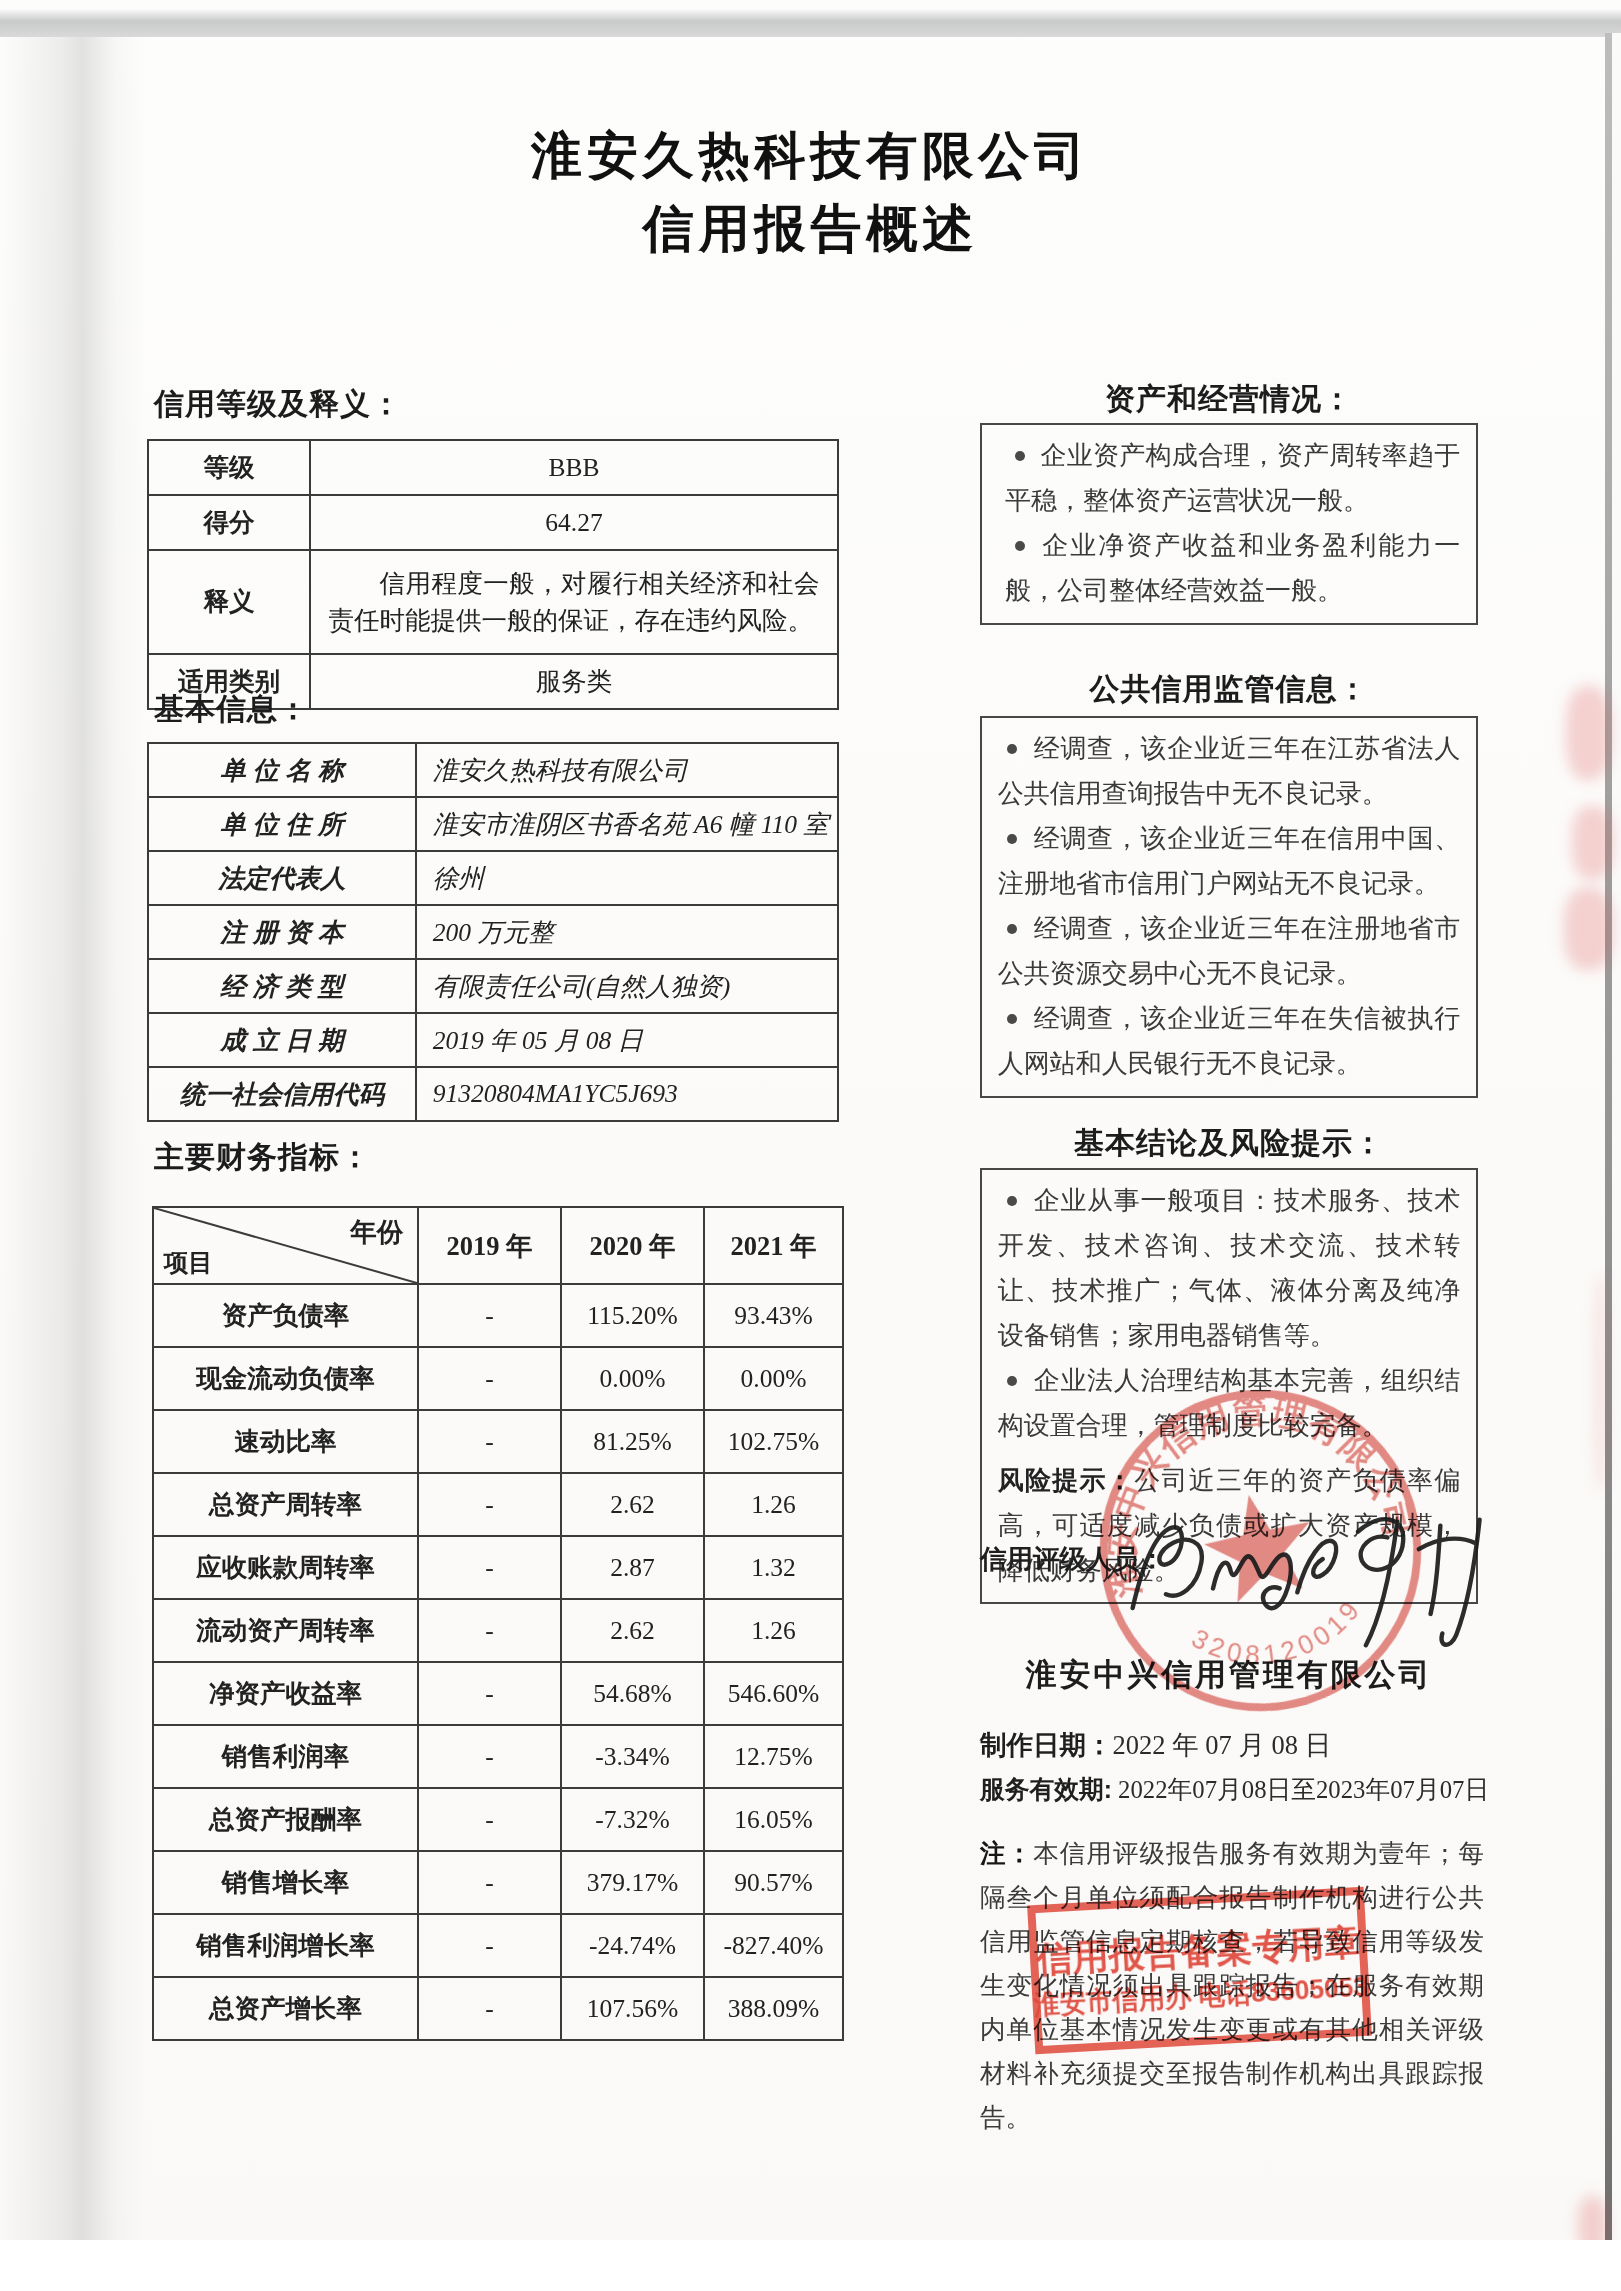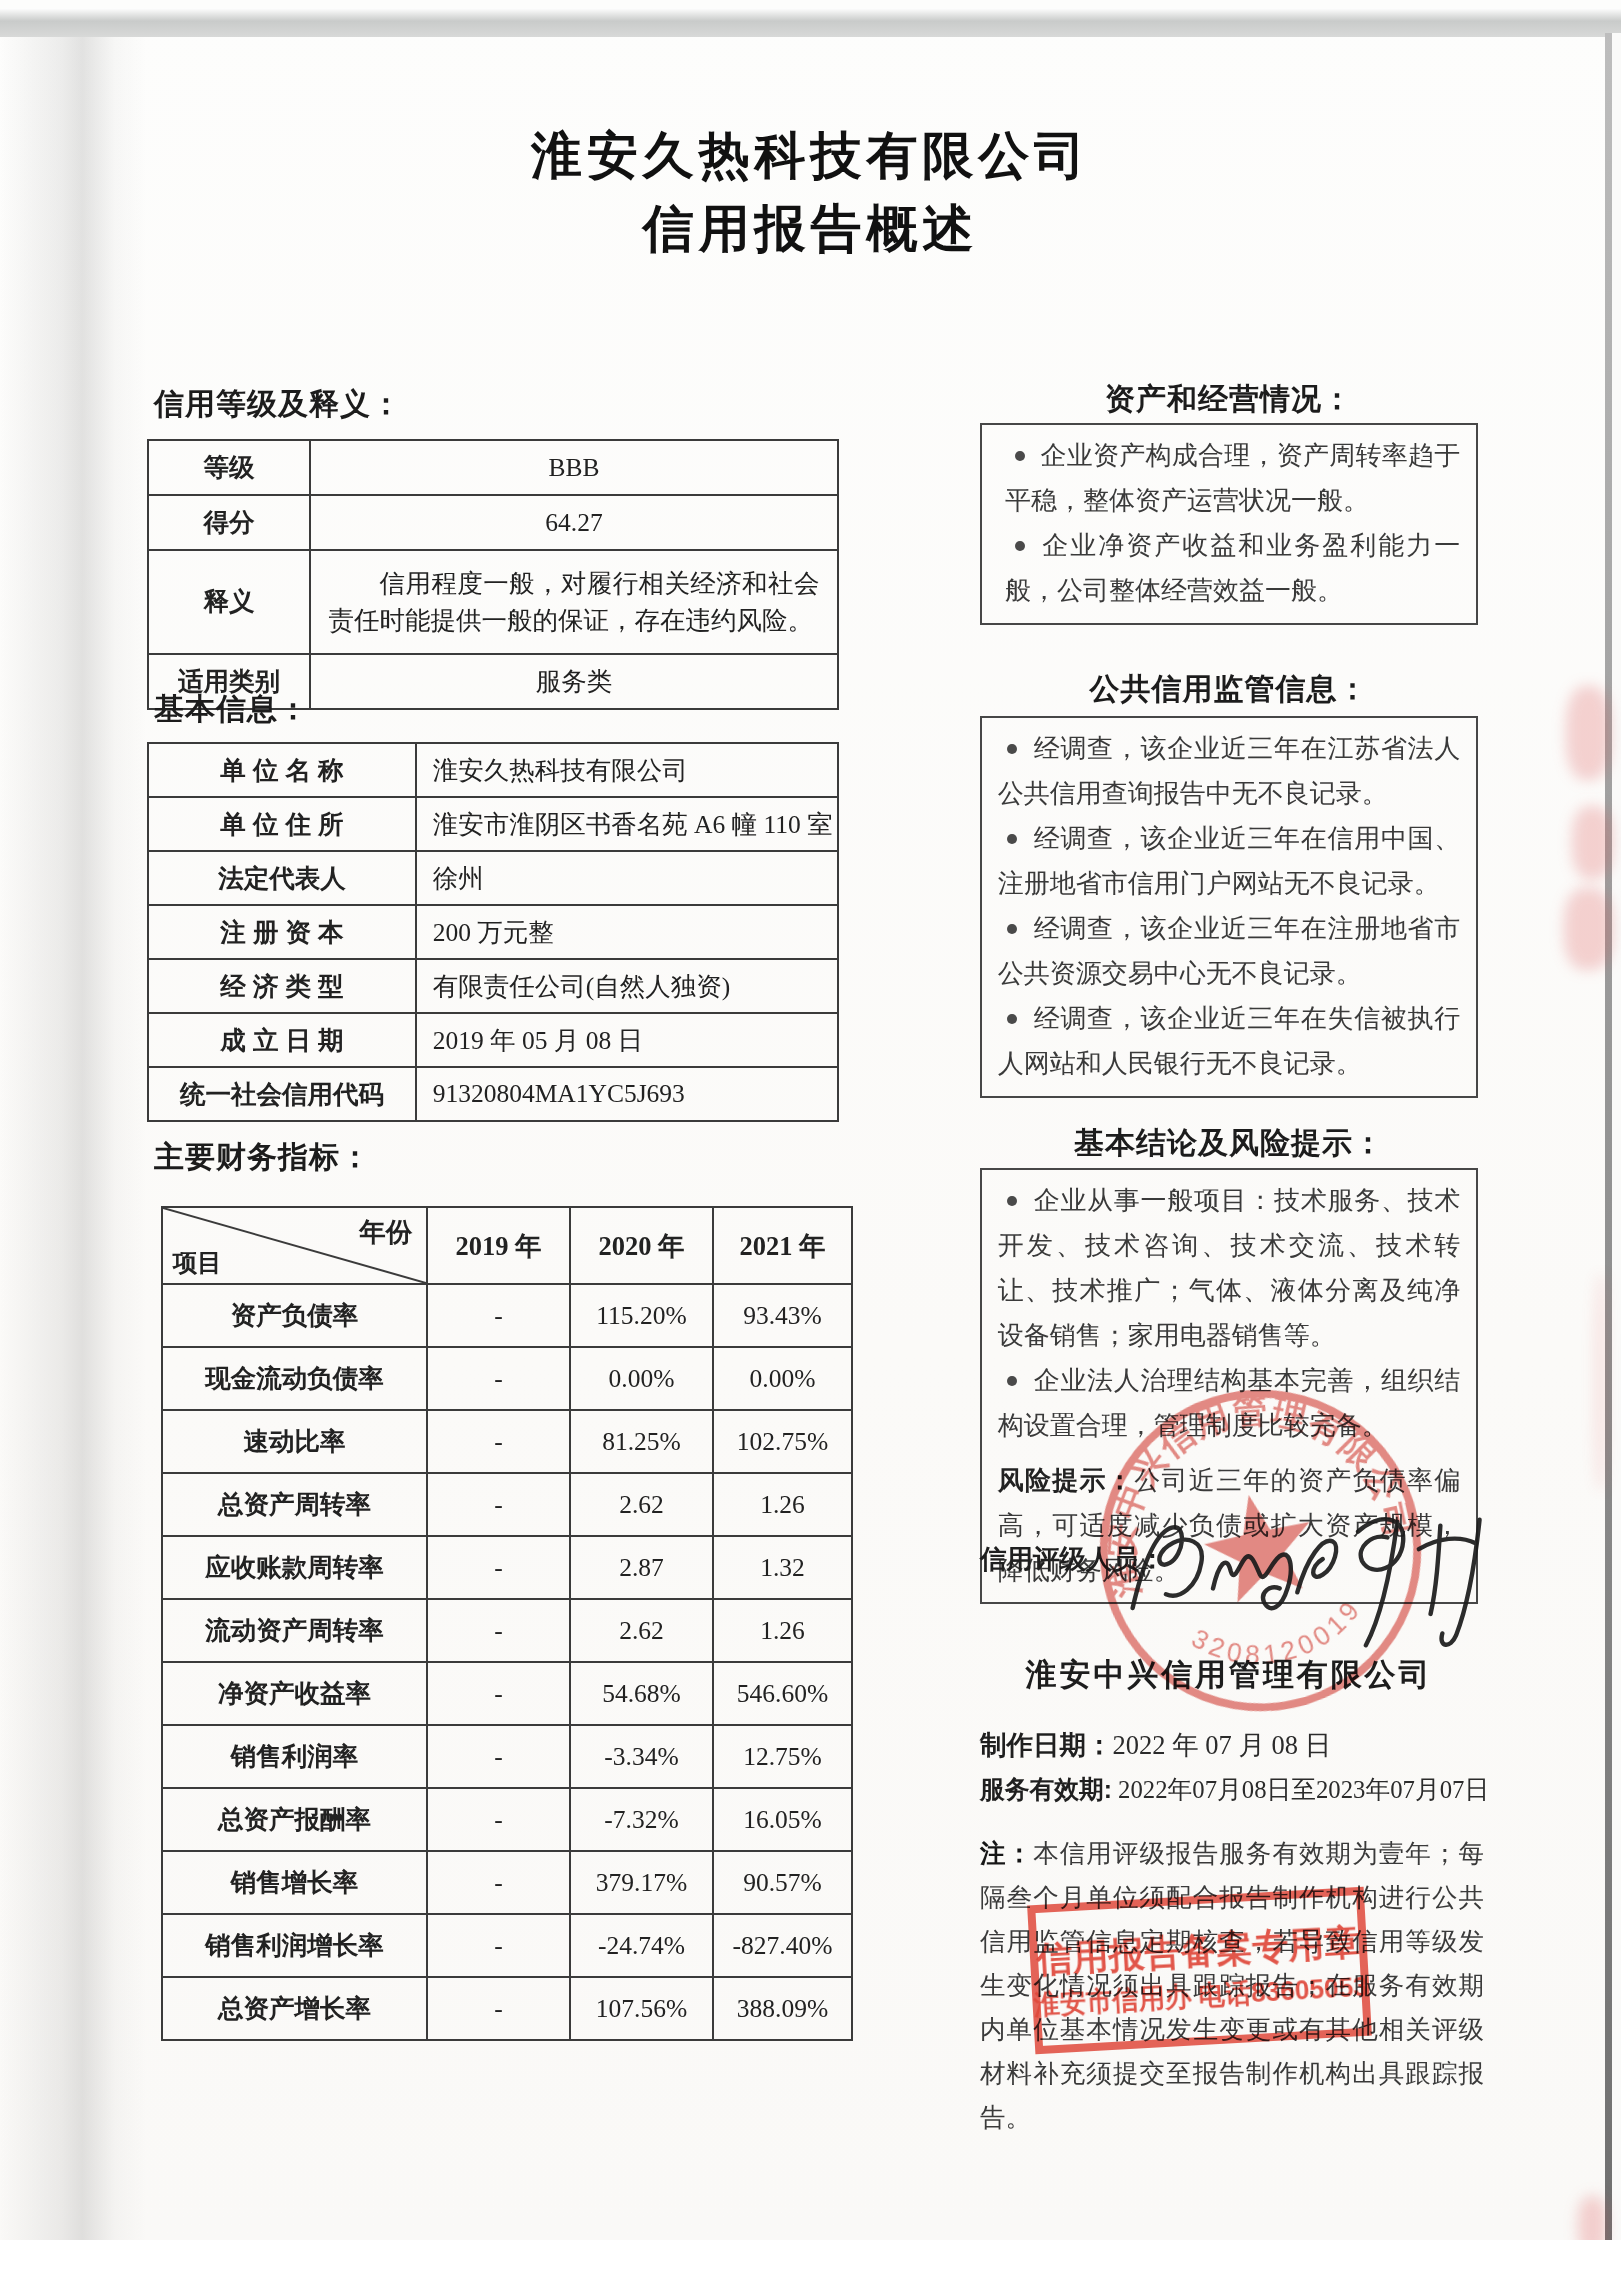--- a/index.html
+++ b/index.html
@@ -33,23 +33,23 @@
   table{border-collapse:collapse;table-layout:fixed;}
   .doc-table{position:absolute;background:transparent;}
   .doc-table td{border:2px solid #3b3b3b;font-size:25.5px;color:#222;overflow:hidden;}
   .lblcell{font-family:"Liberation Sans","DejaVu Sans",sans-serif;font-weight:600;color:#2e2e2e;text-align:center;}
   .valcell-c{text-align:center;}
   .valcell-l{text-align:left;padding-left:15.7px;}
   #t-rating{left:147px;top:439px;width:692px;}
   #t-rating td{height:51px;}
   #t-rating tr.tall td{height:90px;}
   #t-rating .shiyi{padding:5.9px 17.6px;line-height:37px;text-align:justify;text-indent:2em;font-size:25.5px;}
-  #t-basic{left:147px;top:742px;width:692px;}
+  #t-basic{left:147px;top:742px;width:692px;font-style:italic;}
   #t-basic td{height:50px;}
-  #t-fin{left:161px;top:1206px;width:692px;}
+  #t-fin{left:152px;top:1206px;width:692px;}
   #t-fin td{height:59px;text-align:center;}
   #t-fin td.fin-lbl{font-family:"Liberation Sans","DejaVu Sans",sans-serif;font-weight:600;margin-top:8px;}
   #t-fin tr.head td{height:73px;font-weight:700;font-size:26.5px;}
   .corner{position:relative;padding:0 !important;}
   .corner svg{position:absolute;left:0;top:0;width:100%;height:100%;}
   .corner .c-year{position:absolute;right:13.7px;top:5.9px;font-family:"Liberation Sans","DejaVu Sans",sans-serif;font-weight:700;font-size:26.5px;}
   .corner .c-item{position:absolute;left:9.8px;bottom:3.9px;font-family:"Liberation Sans","DejaVu Sans",sans-serif;font-weight:600;font-size:24.5px;}
 
   
   .rbox{position:absolute;left:980px;width:498px;border:2px solid #474747;

